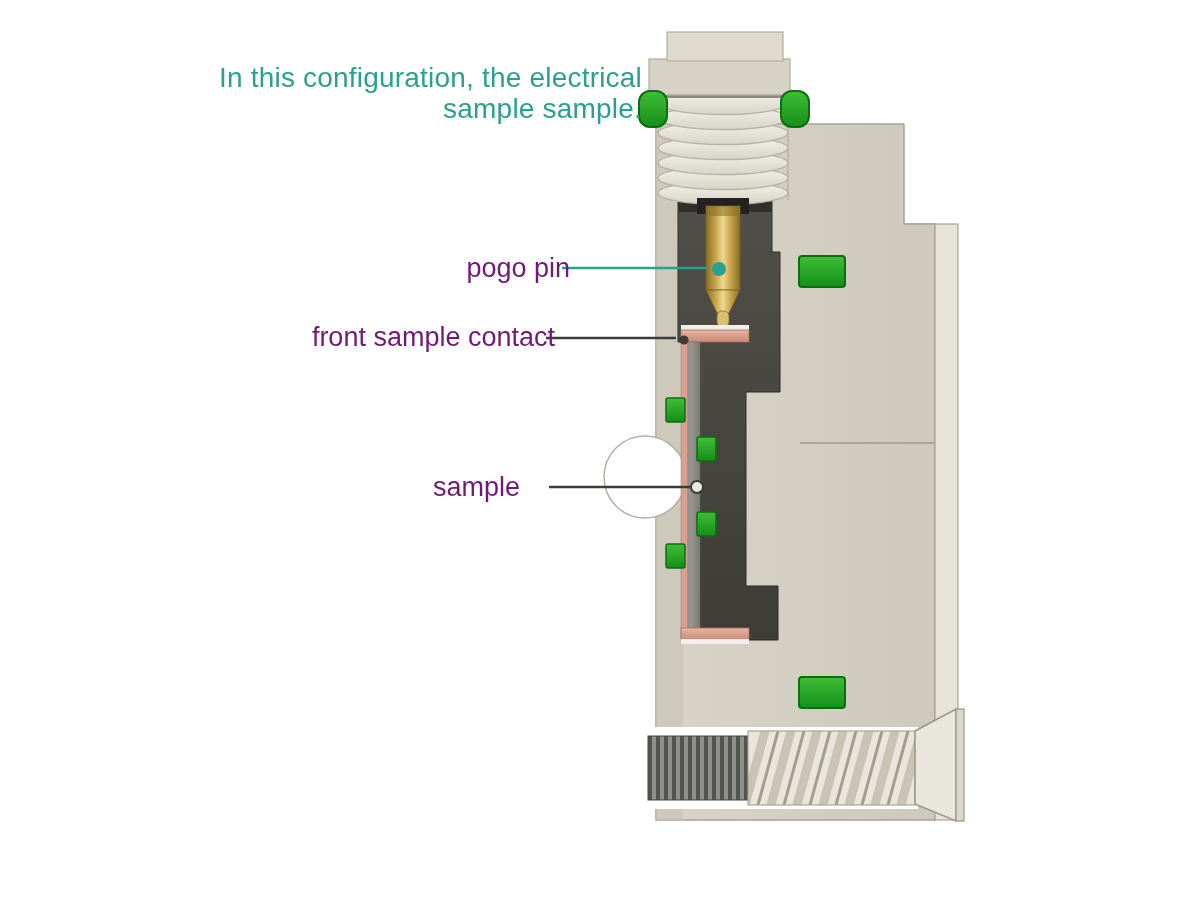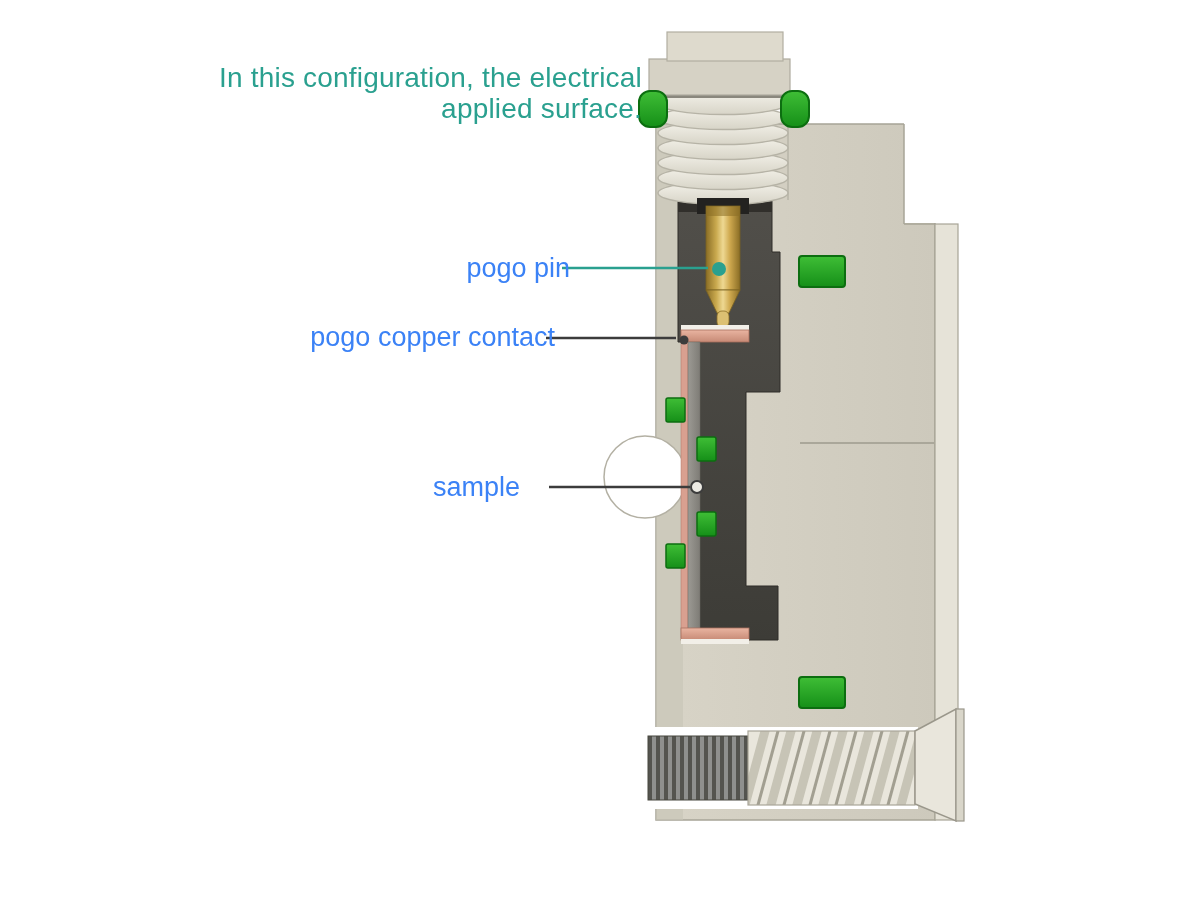--- a/index.html
+++ b/index.html
@@ -29,21 +29,21 @@
     right: 570px;
     text-align: right;
     color: #2aa08f;
     font-size: 28px;
     line-height: 31px;
     letter-spacing: 0.2px;
   }
   .caption div { white-space: nowrap; }
   .label {
     position: absolute;
-    color: #3b82f6;
+    color: #701a75;
     font-size: 27px;
     line-height: 32px;
     white-space: nowrap;
   }
   .lbl-pogo   { top: 252px; right: 642px; }
   .lbl-copper { top: 321px; right: 657px; }
   .lbl-sample { top: 471px; right: 692px; }
 </style>
 </head>
 <body>
@@ -189,26 +189,26 @@
       <circle cx="719" cy="269" r="7" fill="#2aa08f"></circle>
       <line x1="546" y1="338" x2="676" y2="338" stroke="#3c3c3c" stroke-width="2.5"></line>
       <circle cx="684" cy="340" r="4.5" fill="#3c3c3c"></circle>
       <line x1="549" y1="487" x2="690" y2="487" stroke="#3c3c3c" stroke-width="2.5"></line>
       <circle cx="697" cy="487" r="6" fill="#eceae3" stroke="#3c3c3c" stroke-width="2"></circle>
     </g>
   </svg>
 
   <div class="caption">
     <div>In this configuration, the electrical</div>
-    <div>applied surface.</div>
+    <div>sample sample.</div>
   </div>
 
   <div class="label lbl-pogo">
     <span>pogo pin</span>
   </div>
   <div class="label lbl-copper">
-    <span>pogo copper contact</span>
+    <span>front sample contact</span>
   </div>
   <div class="label lbl-sample">
     <span>sample</span>
   </div>
 
 </div>
 
 </body></html>

